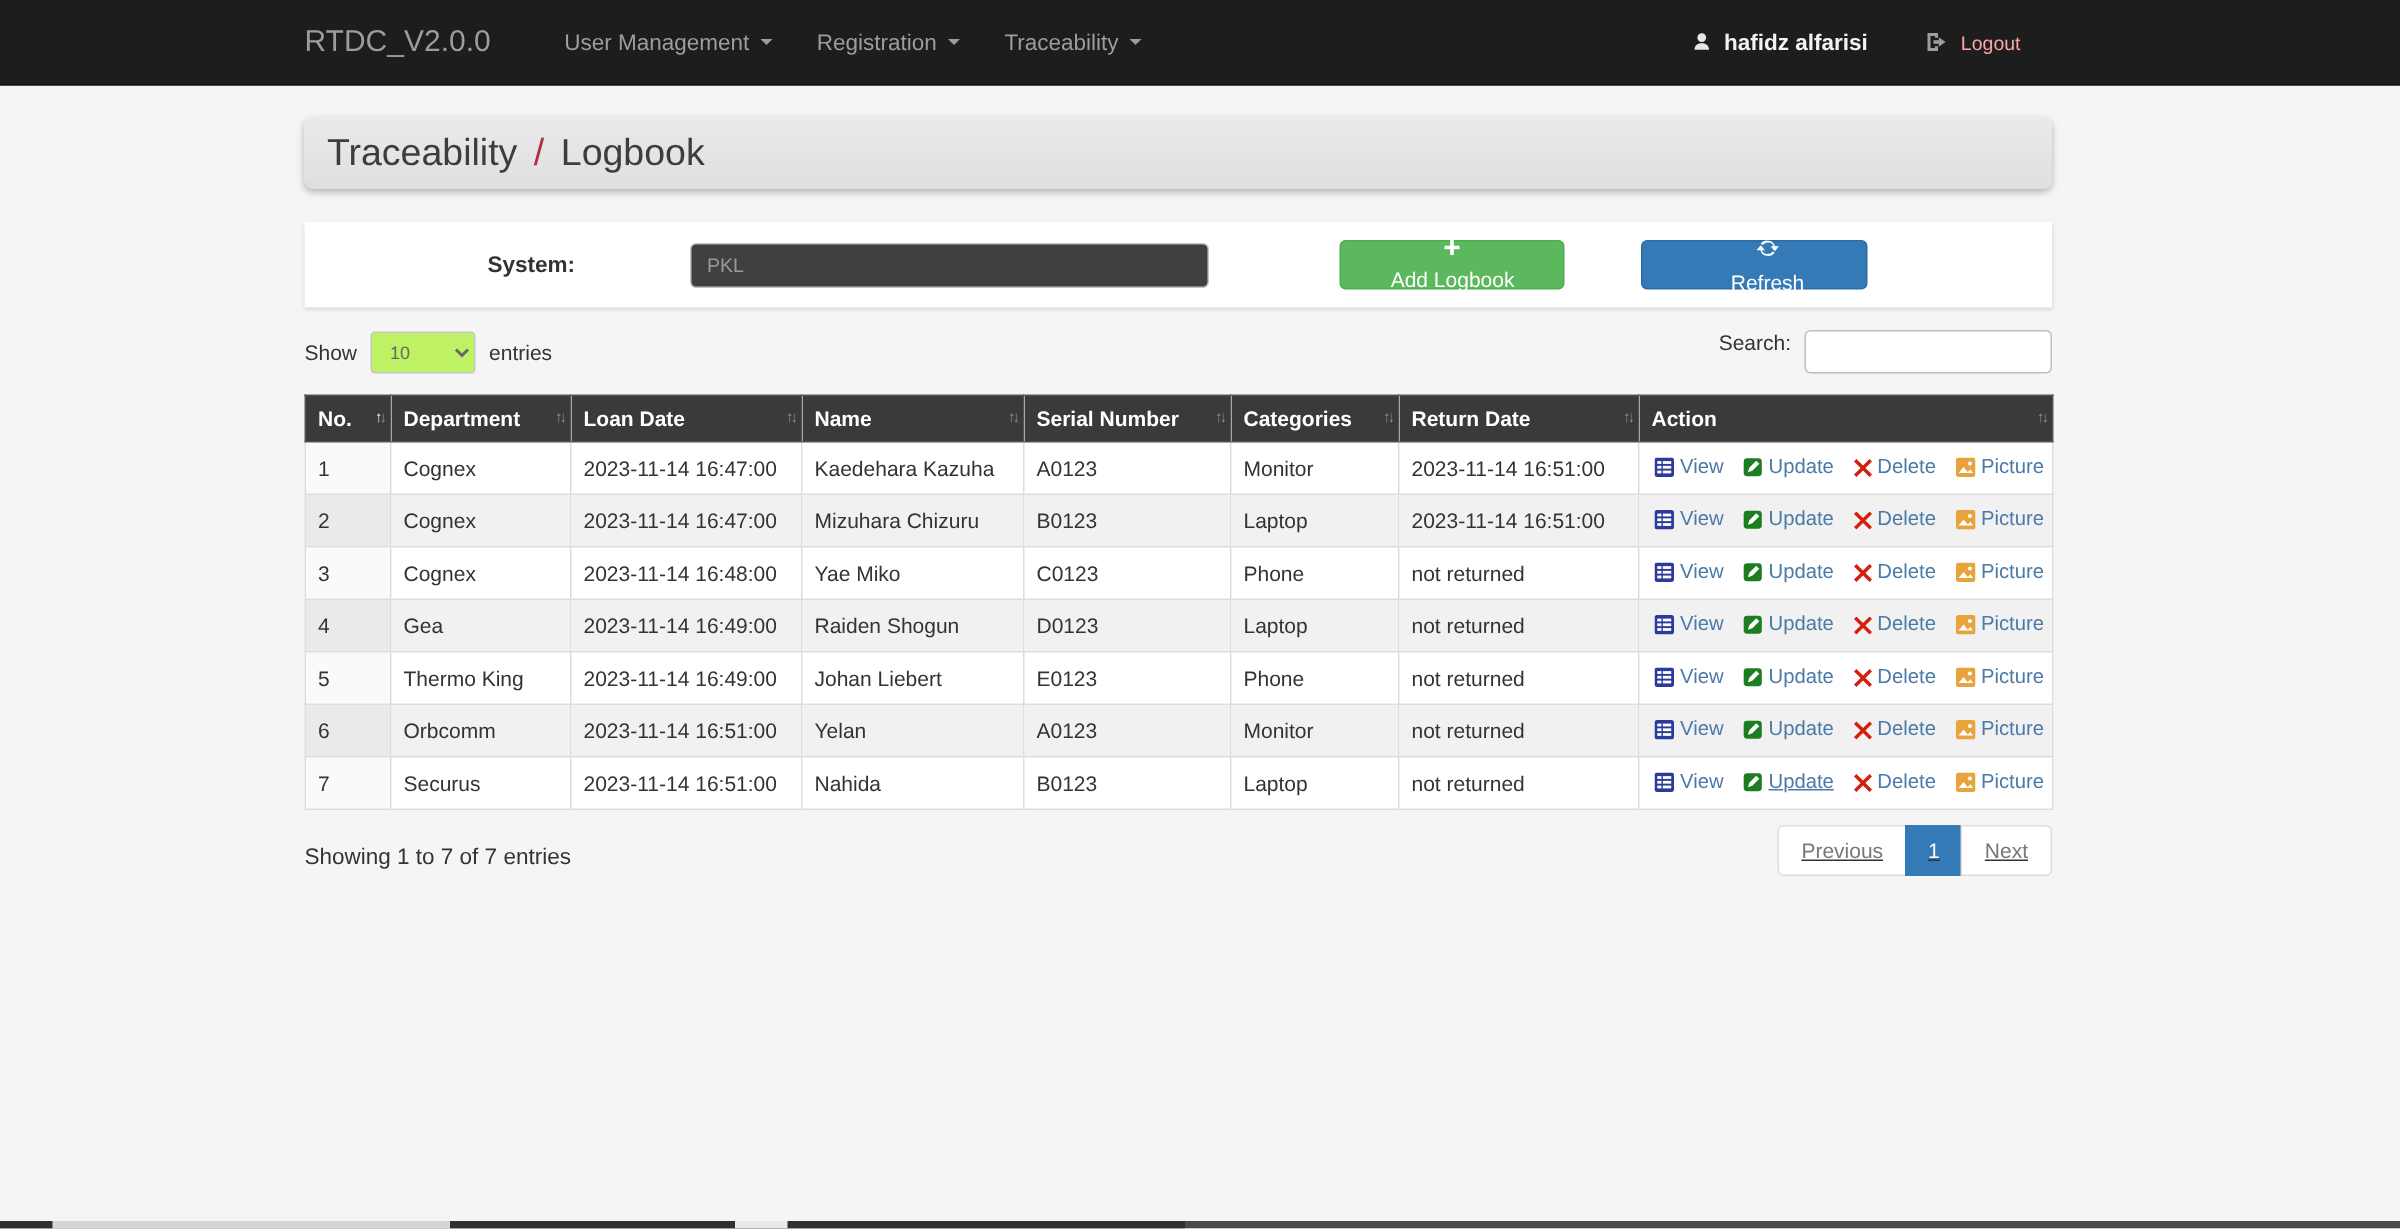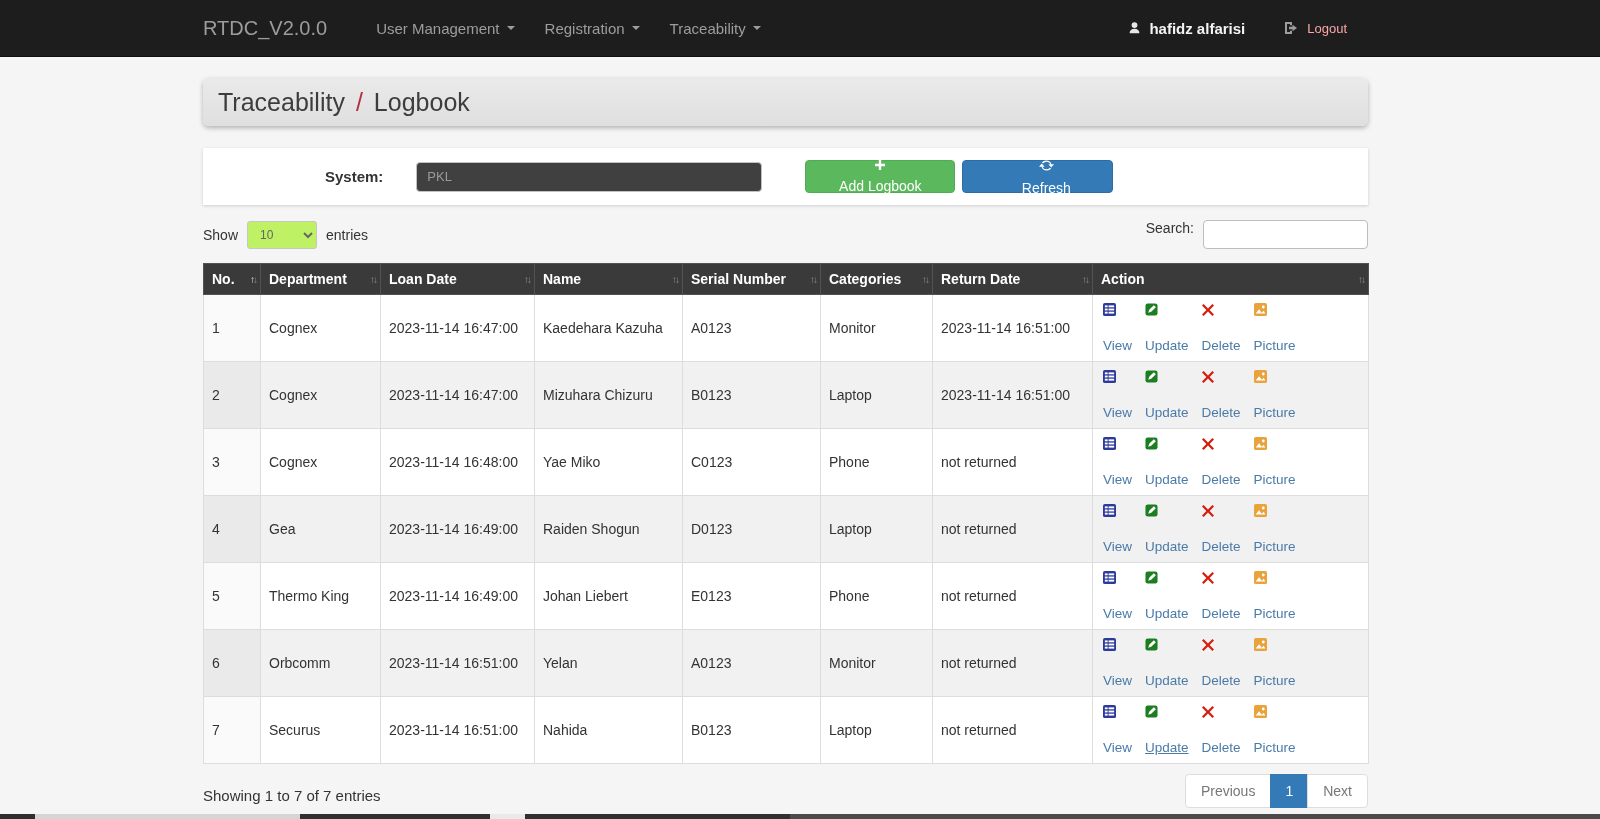--- a/index.html
+++ b/index.html
@@ -25,21 +25,21 @@
   .main { width:1165px; margin-left:203px; }
   .page-header {
     margin-top:21px; height:48px; border-radius:6px;
     background:linear-gradient(#eaeaea,#dfdfdf);
     box-shadow:0 2px 5px rgba(0,0,0,0.28);
     display:flex; align-items:center; padding-left:15px; font-size:25px; color:#3d3d3d;
   }
   .crumb-sep { color:#b0313f; margin:0 11px; }
   .system-panel {
     margin-top:22px; height:57px; background:#fff; box-shadow:0 1px 3px rgba(0,0,0,0.16);
-    display:flex; align-items:center;
+    display:flex; align-items:center;gap:44px;
   }
   .system-label { margin-left:122px; font-weight:700; font-size:15px; color:#333; }
   .system-input {
     margin-left:33px; width:346px; height:30px; background:#404040; border:1px solid #c2c2c2;
     border-radius:4px; padding:0 10px; color:#999; font-size:13px; font-family:"Liberation Sans",sans-serif;
   }
   .system-input::placeholder { color:#9a9a9a; }
   .btn {
     height:33px; border-radius:4px; color:#fff; font-size:14px; display:inline-flex;
     align-items:center; justify-content:center; gap:7px; cursor:pointer; font-family:"Liberation Sans",sans-serif;flex-direction:column;
@@ -73,27 +73,27 @@
   .sort .up, .sort .dn { color:rgba(255,255,255,0.4); }
   th.sorted-asc .sort .up { color:#e5e5e5; }
   tbody td {
     border:1px solid #ddd; padding:8px; height:34px; background:#fff;
     overflow:hidden; white-space:nowrap;
   }
   tbody tr.even td { background:#f1f1f1; }
   tbody tr.odd td:first-child { background:#fafafa; }
   tbody tr.even td:first-child { background:#eaeaea; }
   td.action-cell { padding:8px 4px 8px 10px; }
-  .action { text-decoration:none; color:#4a7aa8; font-size:13.5px; margin-right:13px; white-space:nowrap; display:inline-flex; align-items:flex-start; gap:22px; cursor:pointer;flex-direction:column; }
+  .action { text-decoration:none; color:#4a7aa8; font-size:13.5px; margin-right:13px; white-space:nowrap; display:inline-flex; align-items:flex-end; gap:4px; cursor:pointer; }
   .aicon { display:inline-flex; align-items:center; }
   tbody tr:last-child .action-update .alabel { text-decoration:underline; }
   
   .table-footer { margin-top:10px; display:flex; align-items:center; }
   .info { font-size:15px; color:#333; margin-top:9px; }
-  .pagination { margin-left:auto; display:flex; }
+  .pagination { margin-left:auto; display:flex;text-decoration:underline; }
   .page-btn {
     height:34px; padding:0 15px; border:1px solid #ddd; background:#fff; color:#777;
     font-size:14px; display:flex; align-items:center; cursor:pointer; margin-left:-1px;
   }
   .page-btn.prev { border-radius:4px 0 0 4px; margin-left:0; }
   .page-btn.next { border-radius:0 4px 4px 0; }
   .page-btn.active { background:#337ab7; border-color:#337ab7; color:#fff; padding:0 14px; }
   
   .bottom-bar { position:absolute; left:0; bottom:0; width:1600px; height:5px; background:#4a4a4a; }
   .bottom-bar .seg { position:absolute; top:0; height:5px; }

